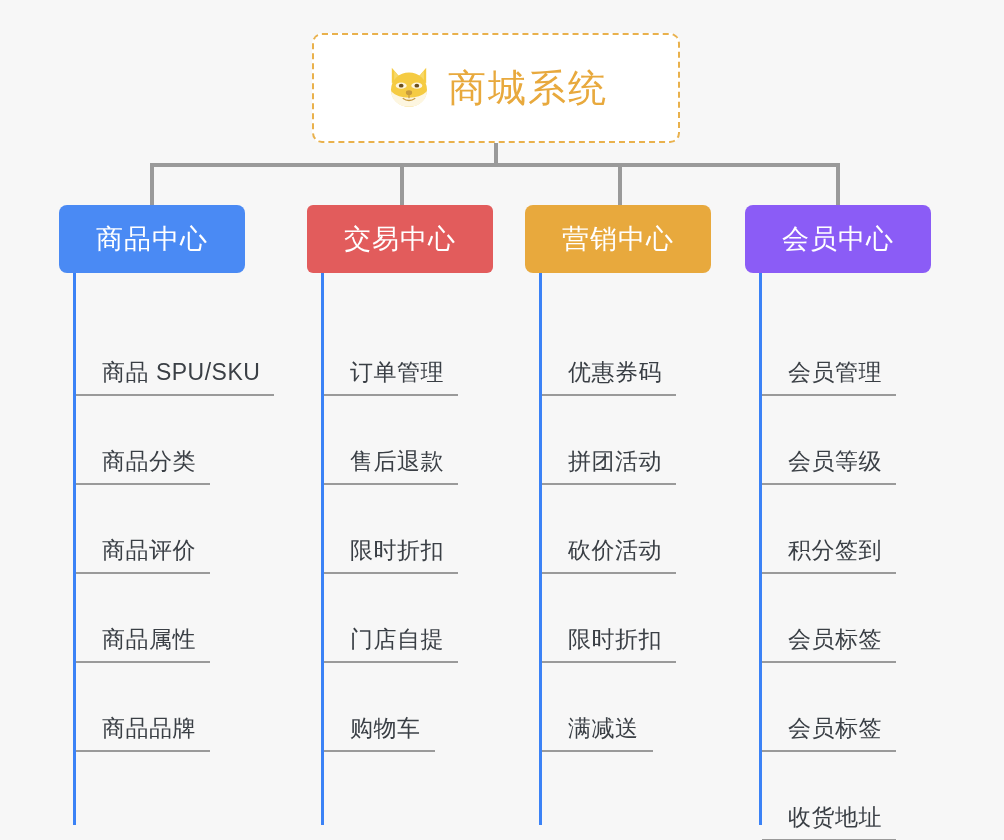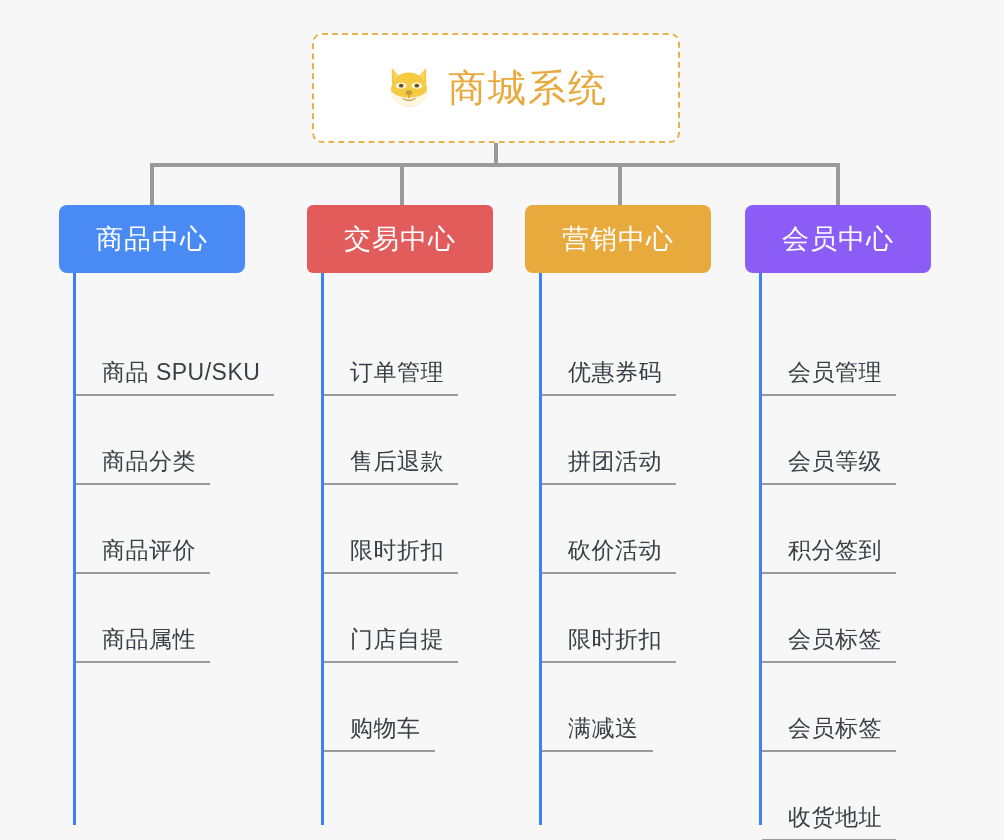--- a/index.html
+++ b/index.html
@@ -166,20 +166,23 @@
         </div>
       <div class="leaf">
           <span class="leaf-inner"><span class="leaf-label">商品分类</span></span>
         </div>
       <div class="leaf">
           <span class="leaf-inner"><span class="leaf-label">商品评价</span></span>
         </div>
       <div class="leaf">
           <span class="leaf-inner"><span class="leaf-label">商品属性</span></span>
         </div>
+      <div class="leaf">
+          <span class="leaf-inner"><span class="leaf-label">商品品牌</span></span>
+        </div>
     </div>
   </div>
 
   <div class="column" style="left:307px;">
     <div class="cat-box" style="background: rgb(226, 92, 92); border-radius: 6px;">
       <span>交易中心</span>
     </div>
     <div class="leaf-list">
       <div class="leaf">
           <span class="leaf-inner"><span class="leaf-label">订单管理</span></span>

